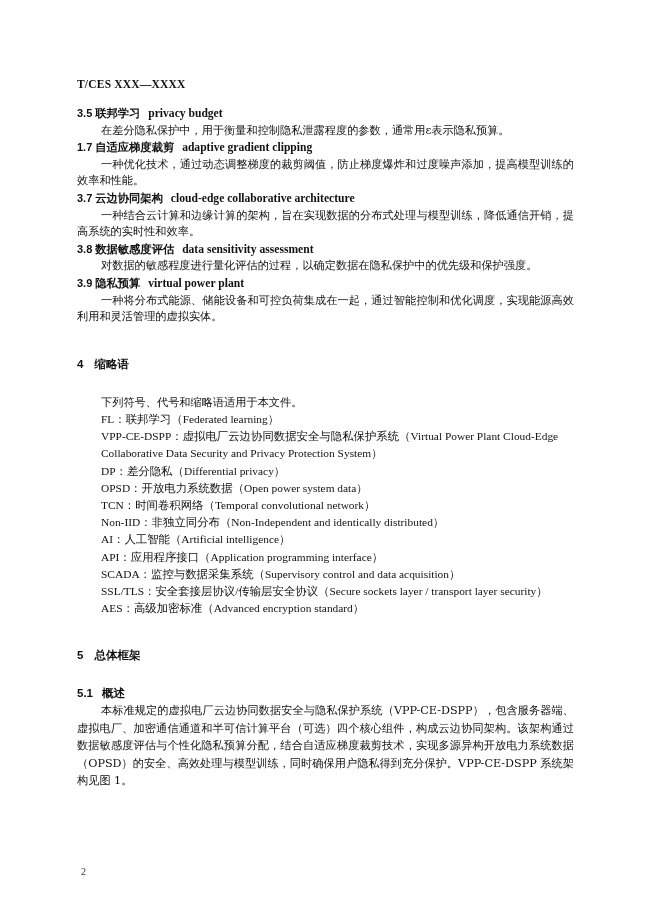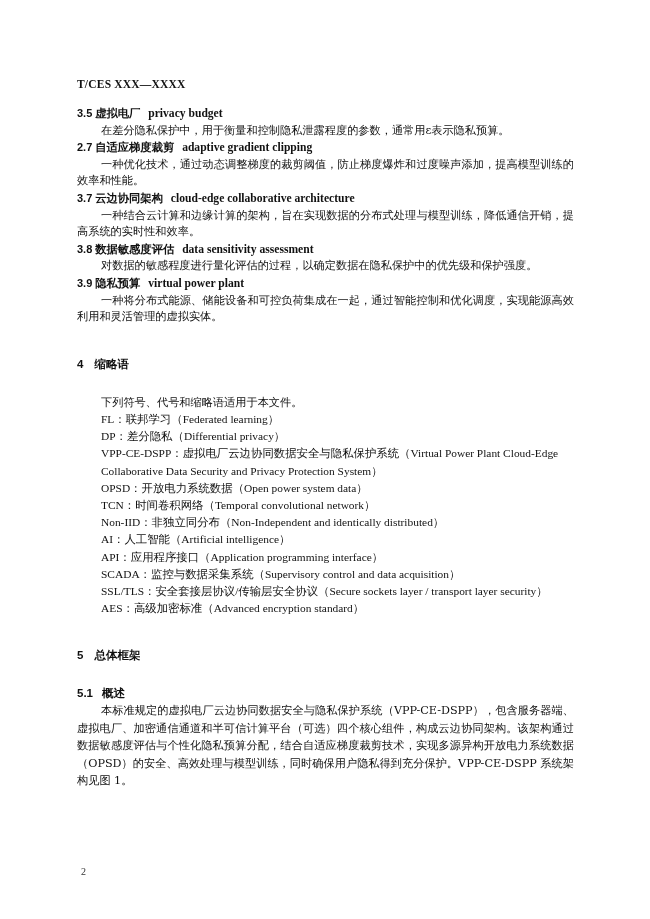--- a/index.html
+++ b/index.html
@@ -144,29 +144,29 @@
 
 <div class="page">
 
   <div class="doc-header">T/CES XXX—XXXX</div>
 
   <div class="content">
 
     <div>
       <p class="term-head">
         <span class="num">3.5</span>
-        <span class="cn">虚拟电厂</span>
+        <span class="cn">联邦学习</span>
         <span class="en">privacy budget</span>
       </p>
       <p class="term-body">在差分隐私保护中，用于衡量和控制隐私泄露程度的参数，通常用ε表示隐私预算。</p>
     </div>
 
     <div>
       <p class="term-head">
-        <span class="num">2.7</span>
+        <span class="num">1.7</span>
         <span class="cn">自适应梯度裁剪</span>
         <span class="en">adaptive gradient clipping</span>
       </p>
       <p class="term-body">一种优化技术，通过动态调整梯度的裁剪阈值，防止梯度爆炸和过度噪声添加，提高模型训练的效率和性能。</p>
     </div>
 
     <div>
       <p class="term-head">
         <span class="num">3.7</span>
         <span class="cn">云边协同架构</span>
@@ -198,22 +198,22 @@
     <p class="clause-head">
       <span class="cnum">4</span><span>缩略语</span>
     </p>
 
     <div class="gap-mid"></div>
 
     <p class="abbr-intro">下列符号、代号和缩略语适用于本文件。</p>
 
     <ul class="abbr-list">
       <li class="abbr-item">FL：联邦学习（Federated learning）</li>
+      <li class="abbr-item">VPP-CE-DSPP：虚拟电厂云边协同数据安全与隐私保护系统（Virtual Power Plant Cloud-Edge Collaborative Data Security and Privacy Protection System）</li>
       <li class="abbr-item">DP：差分隐私（Differential privacy）</li>
-      <li class="abbr-item">VPP-CE-DSPP：虚拟电厂云边协同数据安全与隐私保护系统（Virtual Power Plant Cloud-Edge Collaborative Data Security and Privacy Protection System）</li>
       <li class="abbr-item">OPSD：开放电力系统数据（Open power system data）</li>
       <li class="abbr-item">TCN：时间卷积网络（Temporal convolutional network）</li>
       <li class="abbr-item">Non-IID：非独立同分布（Non-Independent and identically distributed）</li>
       <li class="abbr-item">AI：人工智能（Artificial intelligence）</li>
       <li class="abbr-item">API：应用程序接口（Application programming interface）</li>
       <li class="abbr-item">SCADA：监控与数据采集系统（Supervisory control and data acquisition）</li>
       <li class="abbr-item">SSL/TLS：安全套接层协议/传输层安全协议（Secure sockets layer / transport layer security）</li>
       <li class="abbr-item">AES：高级加密标准（Advanced encryption standard）</li>
     </ul>
 

